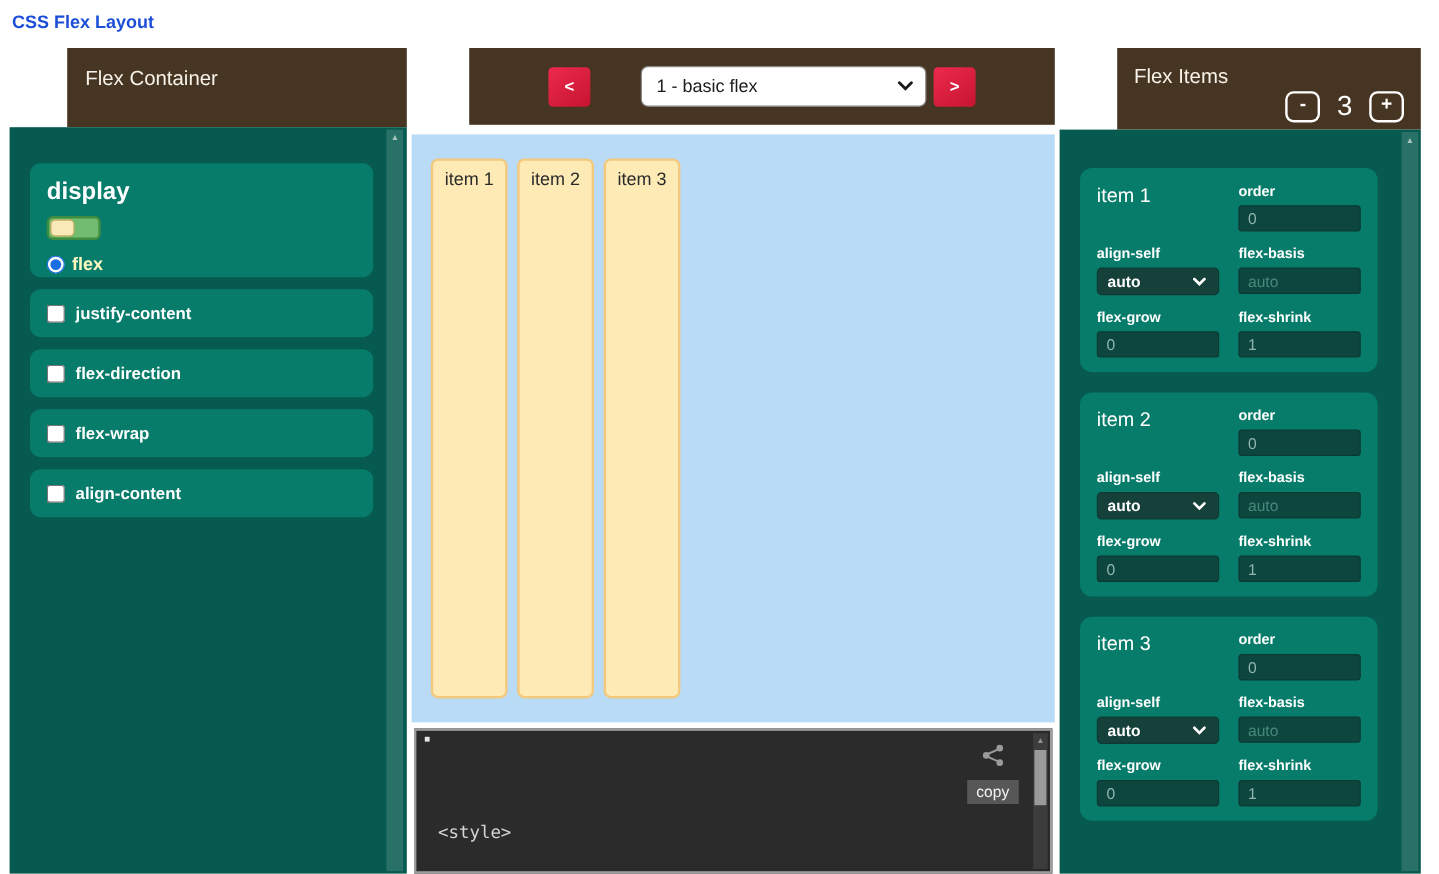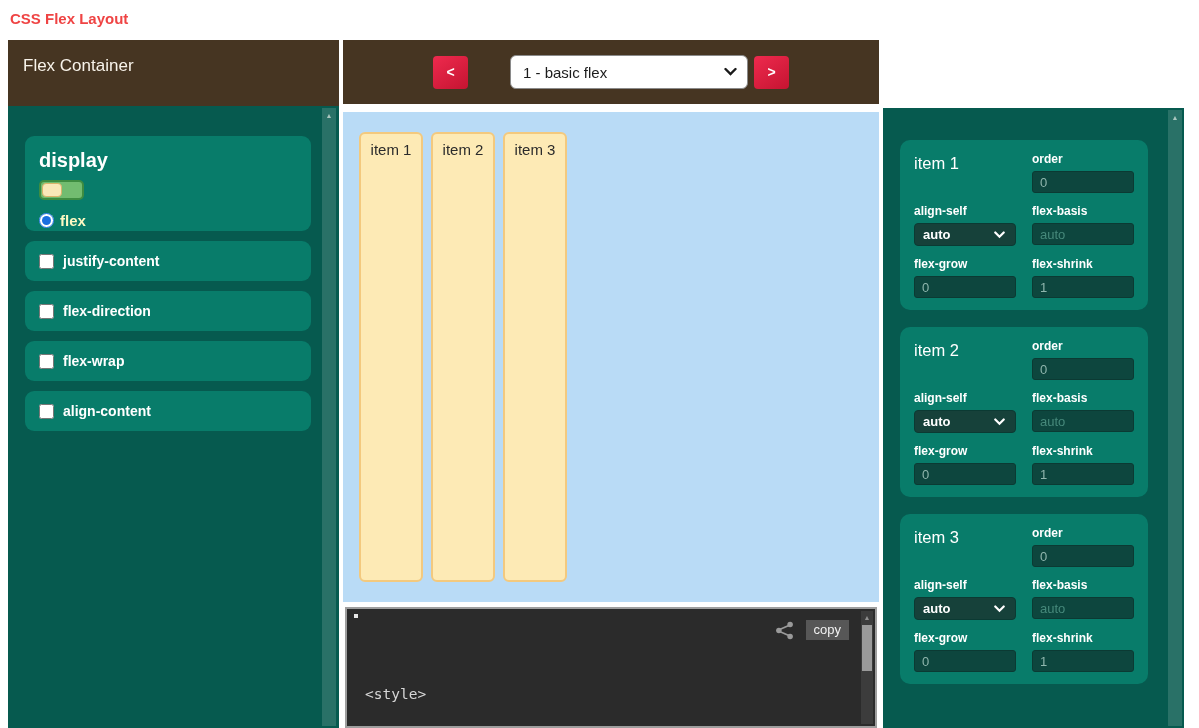--- a/index.html
+++ b/index.html
@@ -1,22 +1,22 @@
 <!DOCTYPE html>
 <html><head>
 <meta charset="utf-8">
 <style>
   * { margin:0; padding:0; box-sizing:border-box; }
   html,body { width:1199px; height:728px; background:#ffffff; overflow:hidden;
               font-family:"Liberation Sans", sans-serif; }
 
-  .page-title { position:absolute; left:10px; top:10px; font-size:15px; font-weight:bold; color:#ef4444; }
+  .page-title { position:absolute; left:10px; top:10px; font-size:15px; font-weight:bold; color:#1d4ed8; }
 
   .panel { position:absolute; top:40px; bottom:0; }
-  .panel-header { background:#463522; color:#f8f3ea; }
+  .panel-header { background:#463522; color:#f8f3ea;margin-left:48px; }
 
   
   .left-panel  { left:8px;  width:331px; }
   .left-panel .panel-header { height:66px; font-size:17px; padding:16px 0 0 15px; }
   .left-body { position:absolute; top:66px; left:0; right:0; bottom:0; background:#065a4f; padding:30px 28px 0 17px; overflow:hidden; }
 
   .vtrack { position:absolute; top:2px; bottom:2px; width:14px; background:rgba(255,255,255,0.14); }
   .vtrack .up-arrow { display:block; text-align:center; font-size:7px; color:#a9c6be; padding-top:4px; line-height:8px; }
   .left-body .vtrack  { right:3px; }
   .right-body .vtrack { right:2px; }
@@ -50,21 +50,21 @@
   .chev { position:absolute; right:11px; top:50%; transform:translateY(-50%); pointer-events:none; line-height:0; }
 
   .flex-preview { position:absolute; top:72px; left:0; width:536px; height:490px;
                   background:#b9dbf6; padding:20px 16px; display:flex; gap:8px; align-items:stretch; }
   .flex-item-demo { width:64px; background:#fdeab5; border:2px solid #f3c97e; border-radius:6px;
                     text-align:center; padding-top:7px; font-size:15px; color:#2b2b2b; }
 
   .code-panel { position:absolute; top:567px; left:2px; right:2px; bottom:0;
                 background:#2b2b2b; border:2px solid #9e9e9e; }
   .code-dot { position:absolute; left:7px; top:5px; width:4px; height:4px; background:#e8e8e8; }
-  .code-tools { position:absolute; top:11px; right:26px; display:flex; align-items:center; gap:11px; }
+  .code-tools { position:absolute; top:11px; right:26px; display:flex; align-items:center; gap:11px;flex-direction:column; }
   .copy-btn { background:#575757; border:none; color:#f2f2f2; font-size:13px;
               padding:2px 8px 3px; cursor:pointer; font-family:"Liberation Sans", sans-serif; }
   .code-scrollbar { position:absolute; top:2px; right:2px; bottom:2px; width:12px; background:#3c3c3c; }
   .code-scrollbar .up-arrow { display:block; text-align:center; font-size:7px; color:#8f8f8f; padding-top:3px; line-height:8px; }
   .code-scroll-thumb { position:absolute; top:14px; left:1px; right:1px; height:46px; background:#9a9a9a; }
   .code-text { padding:37px 0 0 18px; font-family:"DejaVu Sans Mono", monospace;
                font-size:14.5px; line-height:19.5px; color:#d6d6d6; white-space:pre; }
   .code-line { min-height:19.5px; }
 
   
@@ -178,20 +178,28 @@
       
     </div>
     <div class="code-scrollbar">
       <span class="up-arrow">▲</span>
       <div class="code-scroll-thumb"></div>
     </div>
   </div>
 </section>
 
 <section class="panel right-panel">
+  <div class="panel-header">
+    <span>Flex Items</span>
+    <div class="counter-row">
+      <button class="count-btn">-</button>
+      <span class="count-num">3</span>
+      <button class="count-btn">+</button>
+    </div>
+  </div>
 
   <div class="right-body">
 
     <div class="item-card">
       <div class="item-name">item 1</div>
       <div>
         <span class="field-label">order</span>
         <input class="item-input" value="0" style="">
       </div>
       <div>

